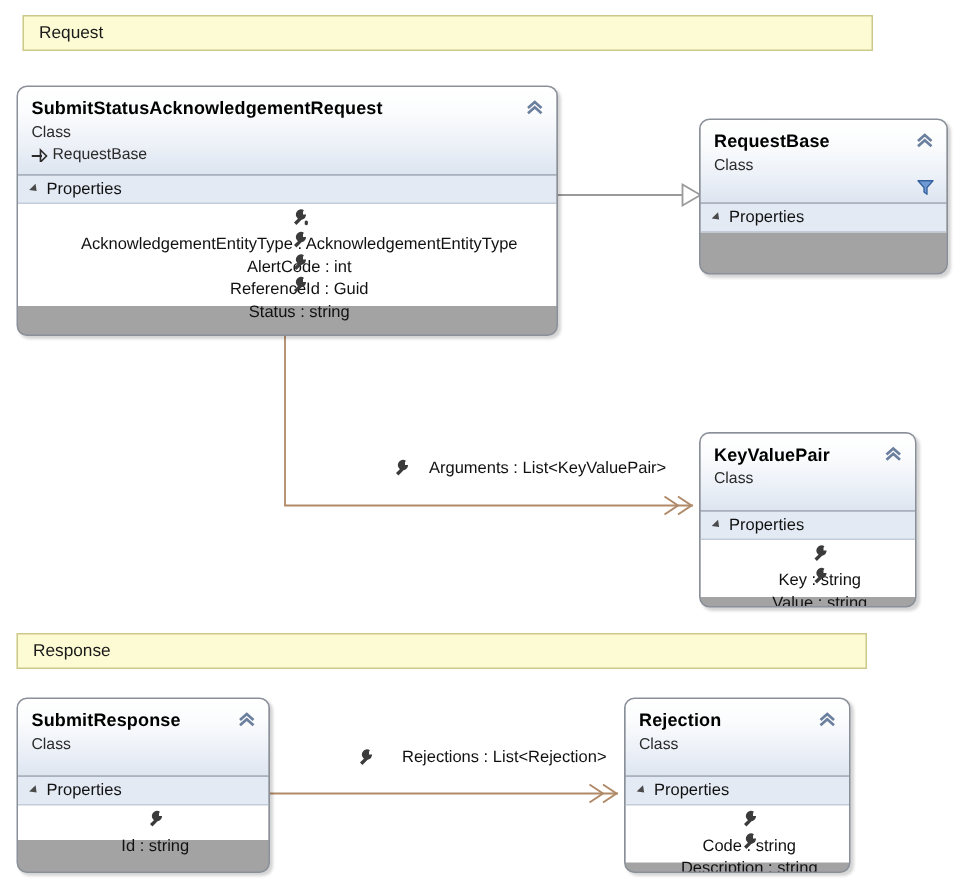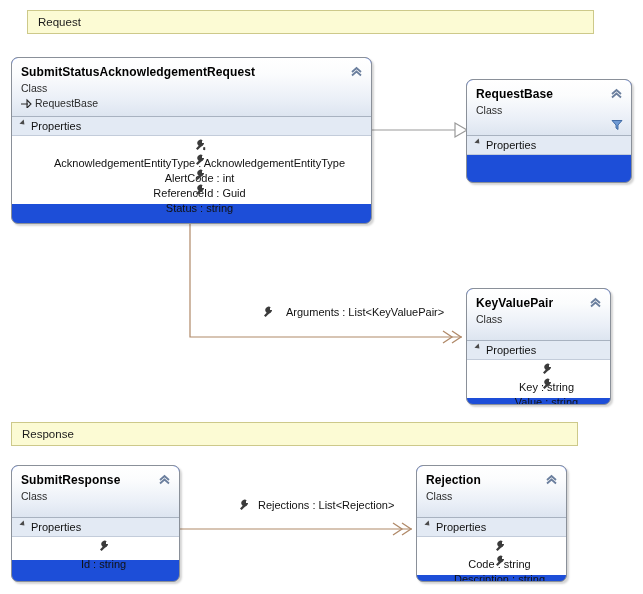--- a/index.html
+++ b/index.html
@@ -29,21 +29,21 @@
     font-size: 11.5px;
     color: #1a1a1a;
   }
 
   
   .class-box {
     position: absolute;
     box-sizing: border-box;
     border: 1px solid #8a9099;
     border-radius: 7px;
-    background: #1d4ed8;
+    background: #a3a3a3;
     overflow: hidden;
     box-shadow: 2px 2px 2px rgba(0,0,0,0.17);
   }
   .class-header {
     position: relative;
     background: linear-gradient(to bottom, #ffffff 0%, #fbfcfd 28%, #eaeff7 72%, #dde5f0 100%);
     padding: 7px 9px 6px 9px;
     border-bottom: 1px solid #a8b2c0;
   }
   .class-name {
@@ -84,21 +84,21 @@
   }
 
   
   .compartment-title {
     background: #e3eaf4;
     border-bottom: 1px solid #c3ccda;
     padding: 3px 6px 3px 8px;
     font-size: 11px;
     color: #111111;
     display: flex;
-    align-items: flex-start;
+    align-items: center;
     gap: 6px;
   }
   .tri {
     width: 0; height: 0;
     border-left: 4px solid #4a4a4a;
     border-top: 3.5px solid transparent;
     border-bottom: 3.5px solid transparent;
     transform: rotate(45deg);
     margin-left: 1px;
   }
@@ -118,21 +118,21 @@
     flex-direction: column;
   }
   .wrench { flex: 0 0 auto; width: 12px; height: 12px; }
 
   
   .conn { position: absolute; overflow: visible; }
 </style>
 </head>
 <body>
 
-<div class="banner" style="left:27px; top:10px; width:567px; height:24px;">
+<div class="banner" style="left:15px; top:10px; width:567px; height:24px;">
   <span>Request</span>
 </div>
 
 <svg class="conn" style="left:0; top:0; width:643px; height:594px;" viewBox="0 0 643 594">
 
   <g>
     <line x1="372" y1="130" x2="455" y2="130" stroke="#9a9a9a" stroke-width="1.2"></line>
     <polygon points="455,123 467,130 455,137" fill="#ffffff" stroke="#9a9a9a" stroke-width="1.2"></polygon>
   </g>
 
@@ -311,19 +311,19 @@
     <div class="member">
       <svg class="wrench" viewBox="0 0 12 12">
         <path d="M8.6 1.2 A3.4 3.4 0 1 0 10 4.6 L10 4.0 L8.0 4.0 L8.0 2.2 Z" fill="#3b3b3b"></path>
         <path d="M6.6 4.8 L2.0 9.4 L3.6 11.0 L8.2 6.4 Z" fill="#3b3b3b"></path>
       </svg>
       <span>Description : string</span>
     </div>
   </div>
 </div>
 
-<div style="position:absolute; left:238px; top:499px; display:flex; align-items:center; gap:8px; font-size:11px; color:#111111; white-space:nowrap;">
+<div style="position:absolute; left:238px; top:499px; display:flex; align-items:center; gap:18px; font-size:11px; color:#111111; white-space:nowrap;">
   <svg style="width:12px;height:12px;flex:0 0 auto;" viewBox="0 0 12 12">
     <path d="M8.6 1.2 A3.4 3.4 0 1 0 10 4.6 L10 4.0 L8.0 4.0 L8.0 2.2 Z" fill="#3b3b3b"></path>
     <path d="M6.6 4.8 L2.0 9.4 L3.6 11.0 L8.2 6.4 Z" fill="#3b3b3b"></path>
   </svg>
   <span>Rejections : List&lt;Rejection&gt;</span>
 </div>
 
 </body></html>

